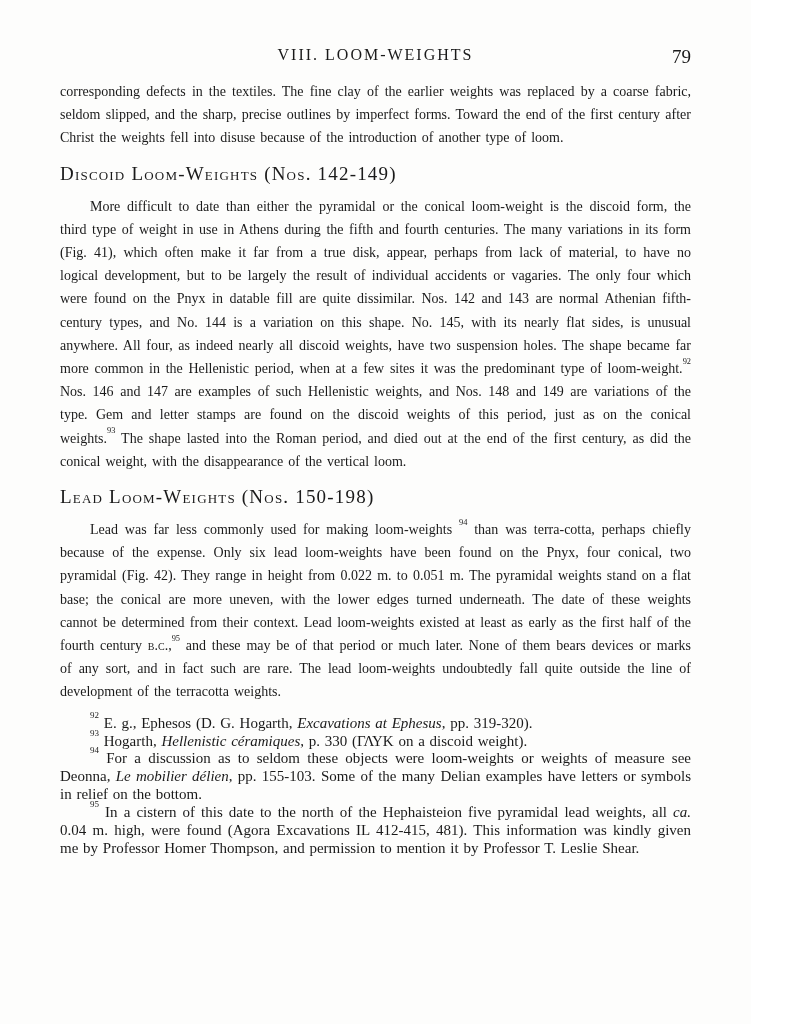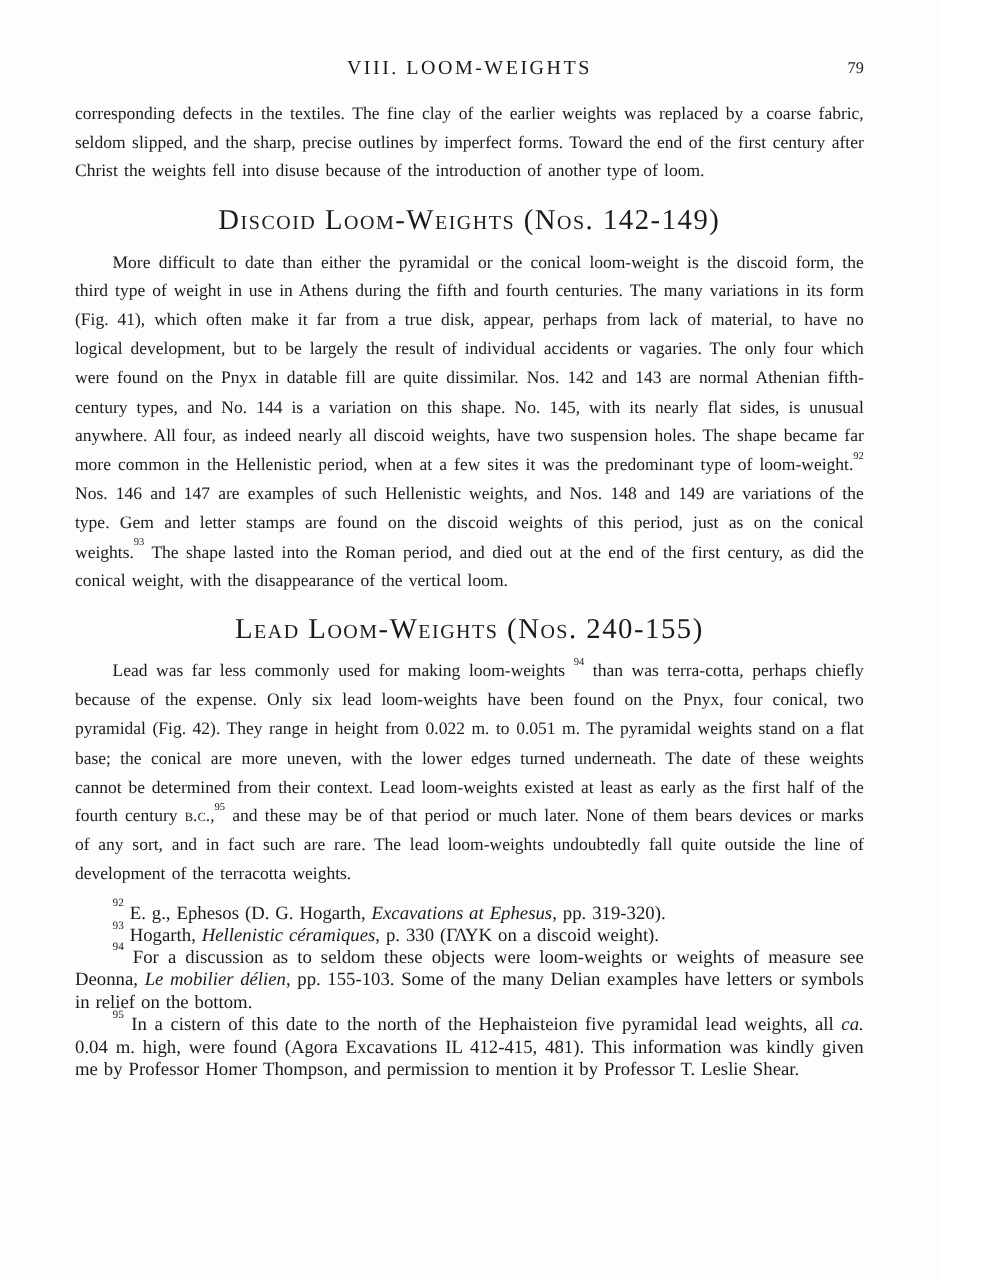--- a/index.html
+++ b/index.html
@@ -25,36 +25,35 @@
     text-align: center;
     font-size: 16px;
     letter-spacing: 2px;
     white-space: nowrap;
   }
   .running-head .page-number {
     position: absolute;
     right: 0;
     top: 0;
     letter-spacing: 0;
-    font-size: 13px;
+    font-size: 19px;
   }
   .body-text {
     margin: 0;
     font-size: 14px;
     line-height: 23.2px;
     text-align: justify;
     word-spacing: 1.5px;
   }
   .body-text.indent { text-indent: 30px; }
   .section-heading {
     margin: 13px 0 10px 0;
-    text-align: center;
     font-weight: normal;
     font-variant: small-caps;
-    font-size: 23px;
+    font-size: 19px;
     letter-spacing: 1.2px;
     white-space: nowrap;
   }
   sup.fn-ref {
     font-size: 0.6em;
     line-height: 0;
     position: relative;
     top: -0.45em;
     letter-spacing: 0;
   }
@@ -79,21 +78,21 @@
     <span>VIII. LOOM-WEIGHTS</span>
     <span class="page-number">79</span>
   </div>
 
   <p class="body-text">corresponding defects in the textiles. The fine clay of the earlier weights was replaced by a coarse fabric, seldom slipped, and the sharp, precise outlines by imperfect forms. Toward the end of the first century after Christ the weights fell into disuse because of the introduction of another type of loom.</p>
 
   <h2 class="section-heading">Discoid Loom-Weights (Nos. 142-149)</h2>
 
   <p class="body-text indent"><span>More difficult to date than either the pyramidal or the conical loom-weight is the discoid form, the third type of weight in use in Athens during the fifth and fourth centuries. The many variations in its form (Fig. 41), which often make it far from a true disk, appear, perhaps from lack of material, to have no logical development, but to be largely the result of individual accidents or vagaries. The only four which were found on the Pnyx in datable fill are quite dissimilar. Nos. 142 and 143 are normal Athenian fifth-century types, and No. 144 is a variation on this shape. No. 145, with its nearly flat sides, is unusual anywhere. All four, as indeed nearly all discoid weights, have two suspension holes. The shape became far more common in the Hellenistic period, when at a few sites it was the predominant type of loom-weight.</span><sup class="fn-ref">92</sup><span> Nos. 146 and 147 are examples of such Hellenistic weights, and Nos. 148 and 149 are variations of the type. Gem and letter stamps are found on the discoid weights of this period, just as on the conical weights.</span><sup class="fn-ref">93</sup><span> The shape lasted into the Roman period, and died out at the end of the first century, as did the conical weight, with the disappearance of the vertical loom.</span></p>
 
-  <h2 class="section-heading">Lead Loom-Weights (Nos. 240-155)</h2>
+  <h2 class="section-heading">Lead Loom-Weights (Nos. 150-198)</h2>
 
   <p class="body-text indent"><span>Lead was far less commonly used for making loom-weights </span><sup class="fn-ref">94</sup><span> than was terra-cotta, perhaps chiefly because of the expense. Only six lead loom-weights have been found on the Pnyx, four conical, two pyramidal (Fig. 42). They range in height from 0.022 m. to 0.051 m. The pyramidal weights stand on a flat base; the conical are more uneven, with the lower edges turned underneath. The date of these weights cannot be determined from their context. Lead loom-weights existed at least as early as the first half of the fourth century </span><span class="smallcaps">b.c.,</span><sup class="fn-ref">95</sup><span> and these may be of that period or much later. None of them bears devices or marks of any sort, and in fact such are rare. The lead loom-weights undoubtedly fall quite outside the line of development of the terracotta weights.</span></p>
 
   <div class="footnotes">
     <p class="footnote"><sup class="fn-ref">92</sup><span> E. g., Ephesos (D. G. Hogarth, </span><span class="italic">Excavations at Ephesus</span><span>, pp. 319-320).</span></p>
     <p class="footnote"><sup class="fn-ref">93</sup><span> Hogarth, </span><span class="italic">Hellenistic céramiques</span><span>, p. 330 (ΓΛΥΚ on a discoid weight).</span></p>
     <p class="footnote"><sup class="fn-ref">94</sup><span> For a discussion as to seldom these objects were loom-weights or weights of measure see Deonna, </span><span class="italic">Le mobilier délien</span><span>, pp. 155-103. Some of the many Delian examples have letters or symbols in relief on the bottom.</span></p>
     <p class="footnote"><sup class="fn-ref">95</sup><span> In a cistern of this date to the north of the Hephaisteion five pyramidal lead weights, all </span><span class="italic">ca.</span><span> 0.04 m. high, were found (Agora Excavations IL 412-415, 481). This information was kindly given me by Professor Homer Thompson, and permission to mention it by Professor T. Leslie Shear.</span></p>
   </div>
 

